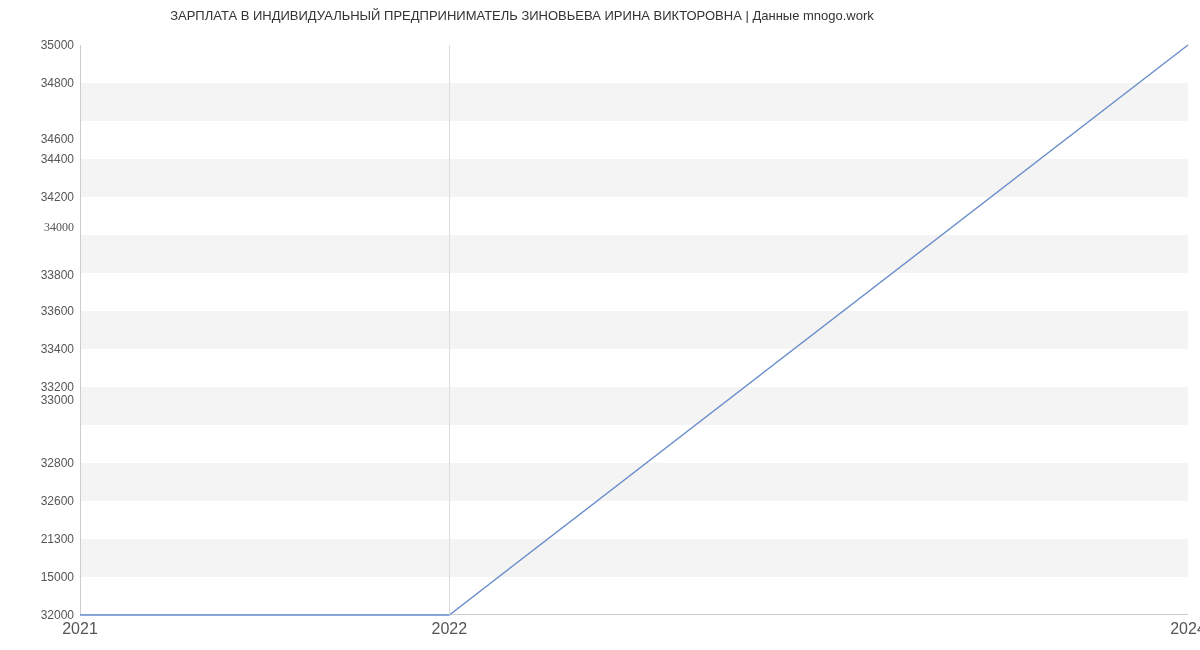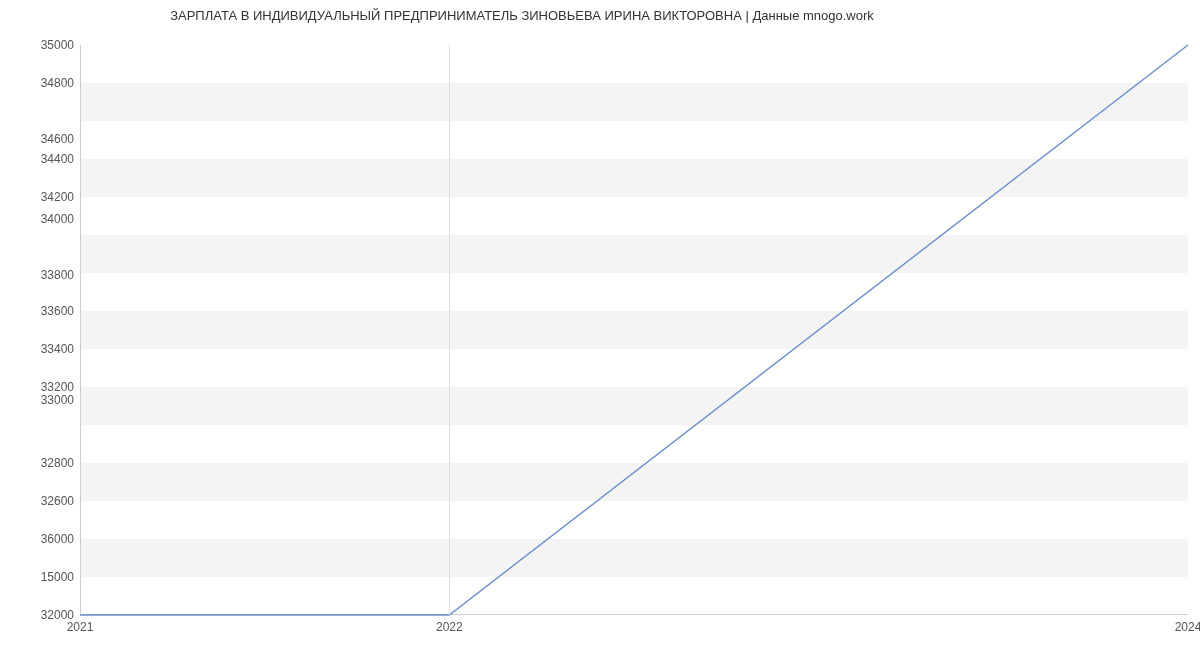--- a/index.html
+++ b/index.html
@@ -48,21 +48,21 @@
     right: 1126px; 
     width: 60px;
     text-align: right;
     font-size: 12px;
     color: #555;
     transform: translateY(-50%);
   }
   .x-tick-label {
     position: absolute;
     top: 620px;
-    font-size: 12px;
+    font-size: 16px;
     color: #555;
     transform: translateX(-50%);
   }
   .x-gridline {
     position: absolute;
     top: 45px;
     width: 1px;
     height: 570px;
     background: #dddddd;
   }
@@ -96,29 +96,29 @@
       <div class="band" style="top: 114px; height: 38px;"></div>
       <div class="band" style="top: 38px; height: 38px;"></div>
     </div>
 
   <svg class="line-layer" viewBox="0 0 1108 570" preserveAspectRatio="none">
     <polyline id="dataLine" class="data-line" points="0,570 369.3333333333333,570 1108,0"></polyline>
   </svg>
 
 <div class="y-tick-label" style="top: 615px;">32000</div>
     <div class="y-tick-label" style="top: 577px;">15000</div>
-    <div class="y-tick-label" style="top: 539px;">36000</div>
+    <div class="y-tick-label" style="top: 539px;">21300</div>
     <div class="y-tick-label" style="top: 501px;">32600</div>
     <div class="y-tick-label" style="top: 463px;">32800</div>
     <div class="y-tick-label" style="top: 400px;">33000</div>
     <div class="y-tick-label" style="top: 387px;">33200</div>
     <div class="y-tick-label" style="top: 349px;">33400</div>
     <div class="y-tick-label" style="top: 311px;">33600</div>
     <div class="y-tick-label" style="top: 275px;">33800</div>
-    <div class="y-tick-label" style="top: 219px;">34000</div>
+    <div class="y-tick-label" style="top: 227px; font-family: Liberation Serif, serif;">34000</div>
     <div class="y-tick-label" style="top: 197px;">34200</div>
     <div class="y-tick-label" style="top: 159px;">34400</div>
     <div class="y-tick-label" style="top: 121px; margin-top: 18px;">34600</div>
     <div class="y-tick-label" style="top: 83px;">34800</div>
     <div class="y-tick-label" style="top: 45px;">35000</div>
     <div class="x-tick-label" style="left: 80px;">2021</div>
     <div class="x-tick-label" style="left: 449.333px;">2022</div>
     <div class="x-gridline" style="left: 449.333px;"></div>
     <div class="x-tick-label" style="left: 1188px;">2024</div>
   </div>

